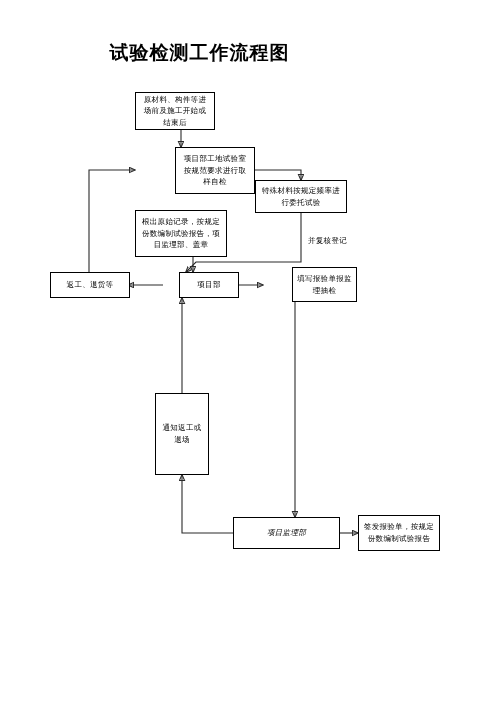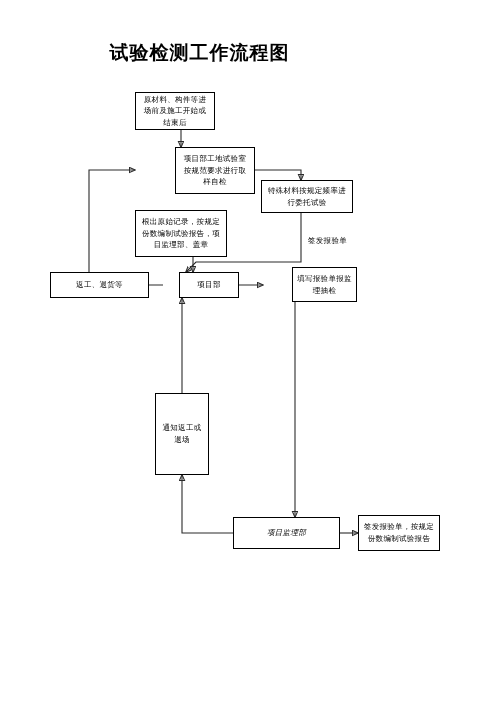--- a/index.html
+++ b/index.html
@@ -98,42 +98,42 @@
       </g>
   </svg>
 
   <div id="node-layer">
       <div class="node" style="left: 135px; top: 92px; width: 80px; height: 38px;">
         <span>原材料、构件等进场前及施工开始或结束后</span>
       </div>
       <div class="node" style="left: 144px; top: 147px; width: 80px; height: 47px; margin-left: 31px;">
         <span>项目部工地试验室按规范要求进行取样自检</span>
       </div>
-      <div class="node" style="left: 261px; top: 180px; width: 92px; height: 33px;">
+      <div class="node" style="left: 255px; top: 180px; width: 92px; height: 33px;">
         <span>特殊材料按规定频率进行委托试验</span>
       </div>
       <div class="node" style="left: 135px; top: 210px; width: 92px; height: 47px;">
         <span>根出原始记录，按规定份数编制试验报告，项目监理部、盖章</span>
       </div>
-      <div class="node" style="left: 50px; top: 272px; width: 99px; height: 26px;">
+      <div class="node" style="left: 50px; top: 272px; width: 80px; height: 26px;">
         <span>返工、退货等</span>
       </div>
       <div class="node" style="left: 163px; top: 272px; width: 60px; height: 26px; margin-left: 16px;">
         <span>项目部</span>
       </div>
       <div class="node" style="left: 263px; top: 267px; width: 65px; height: 35px; margin-left: 29px;">
         <span>填写报验单报监理抽检</span>
       </div>
       <div class="node" style="left: 155px; top: 393px; width: 54px; height: 82px;">
         <span>通知返工或退场</span>
       </div>
       <div class="node" style="left: 233px; top: 517px; width: 107px; height: 32px; font-style: italic;">
         <span>项目监理部</span>
       </div>
       <div class="node" style="left: 358px; top: 515px; width: 82px; height: 36px;">
         <span>签发报验单，按规定份数编制试验报告</span>
       </div>
     </div>
   <div id="label-layer">
-      <div class="label-free" style="left: 308px; top: 236px;">签发报验单</div>
+      <div class="label-free" style="left: 308px; top: 236px;">并复核登记</div>
     </div>
 
 </div>
 
 </body></html>

